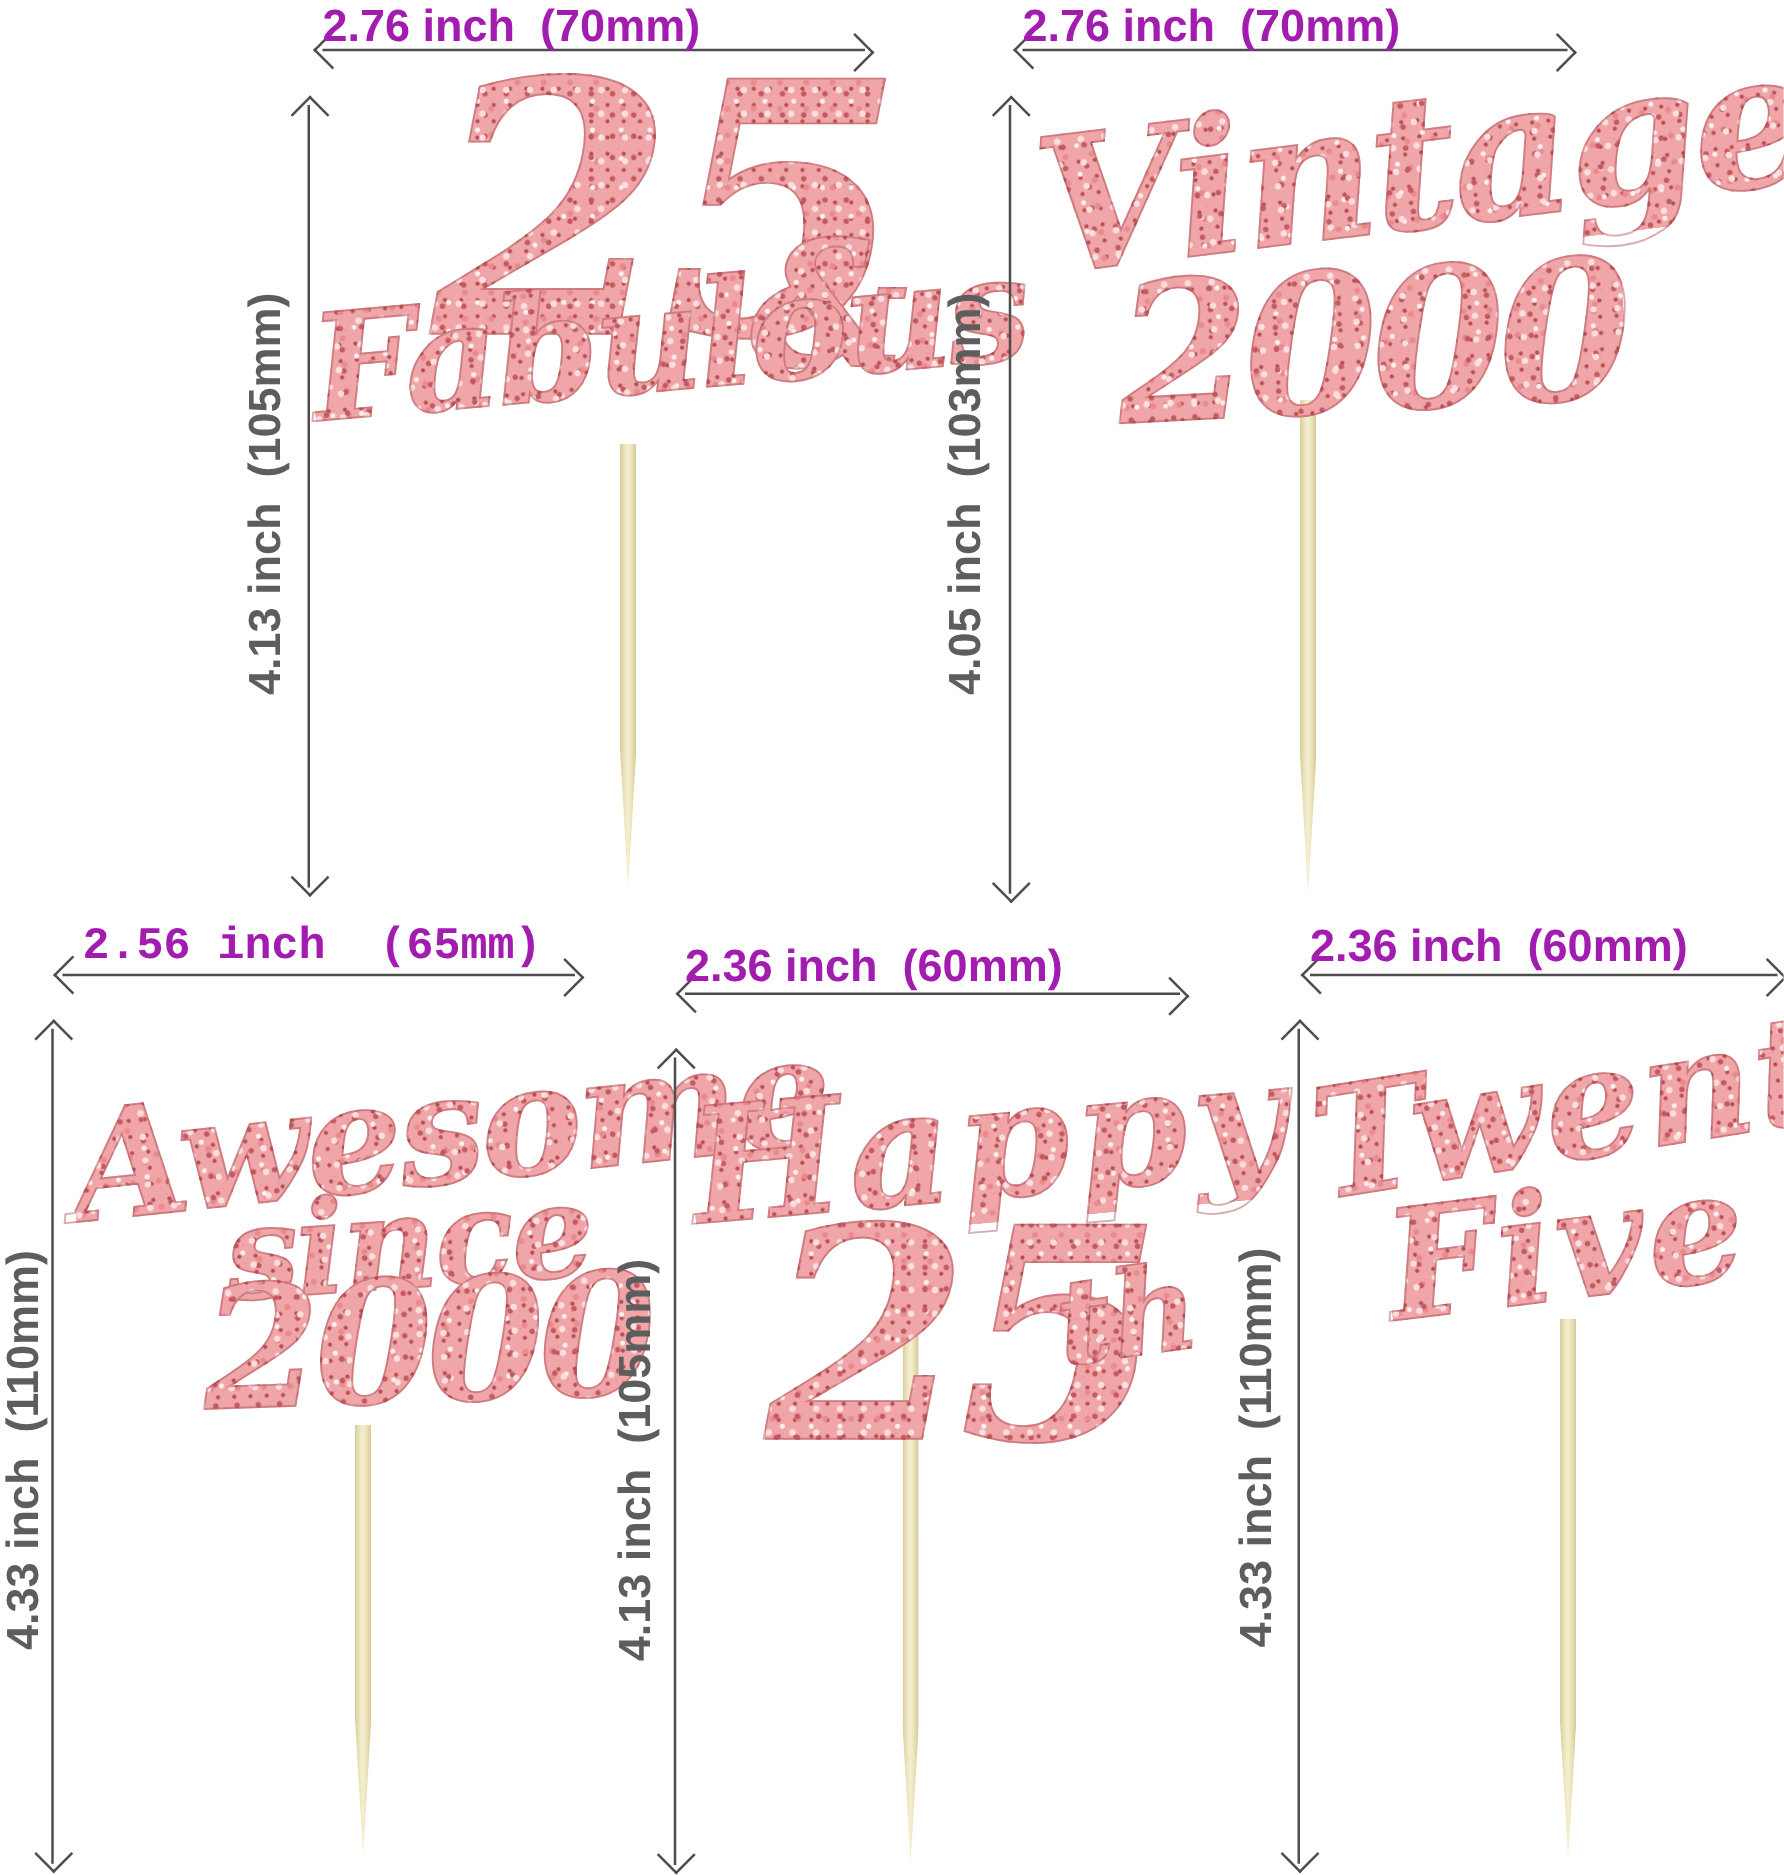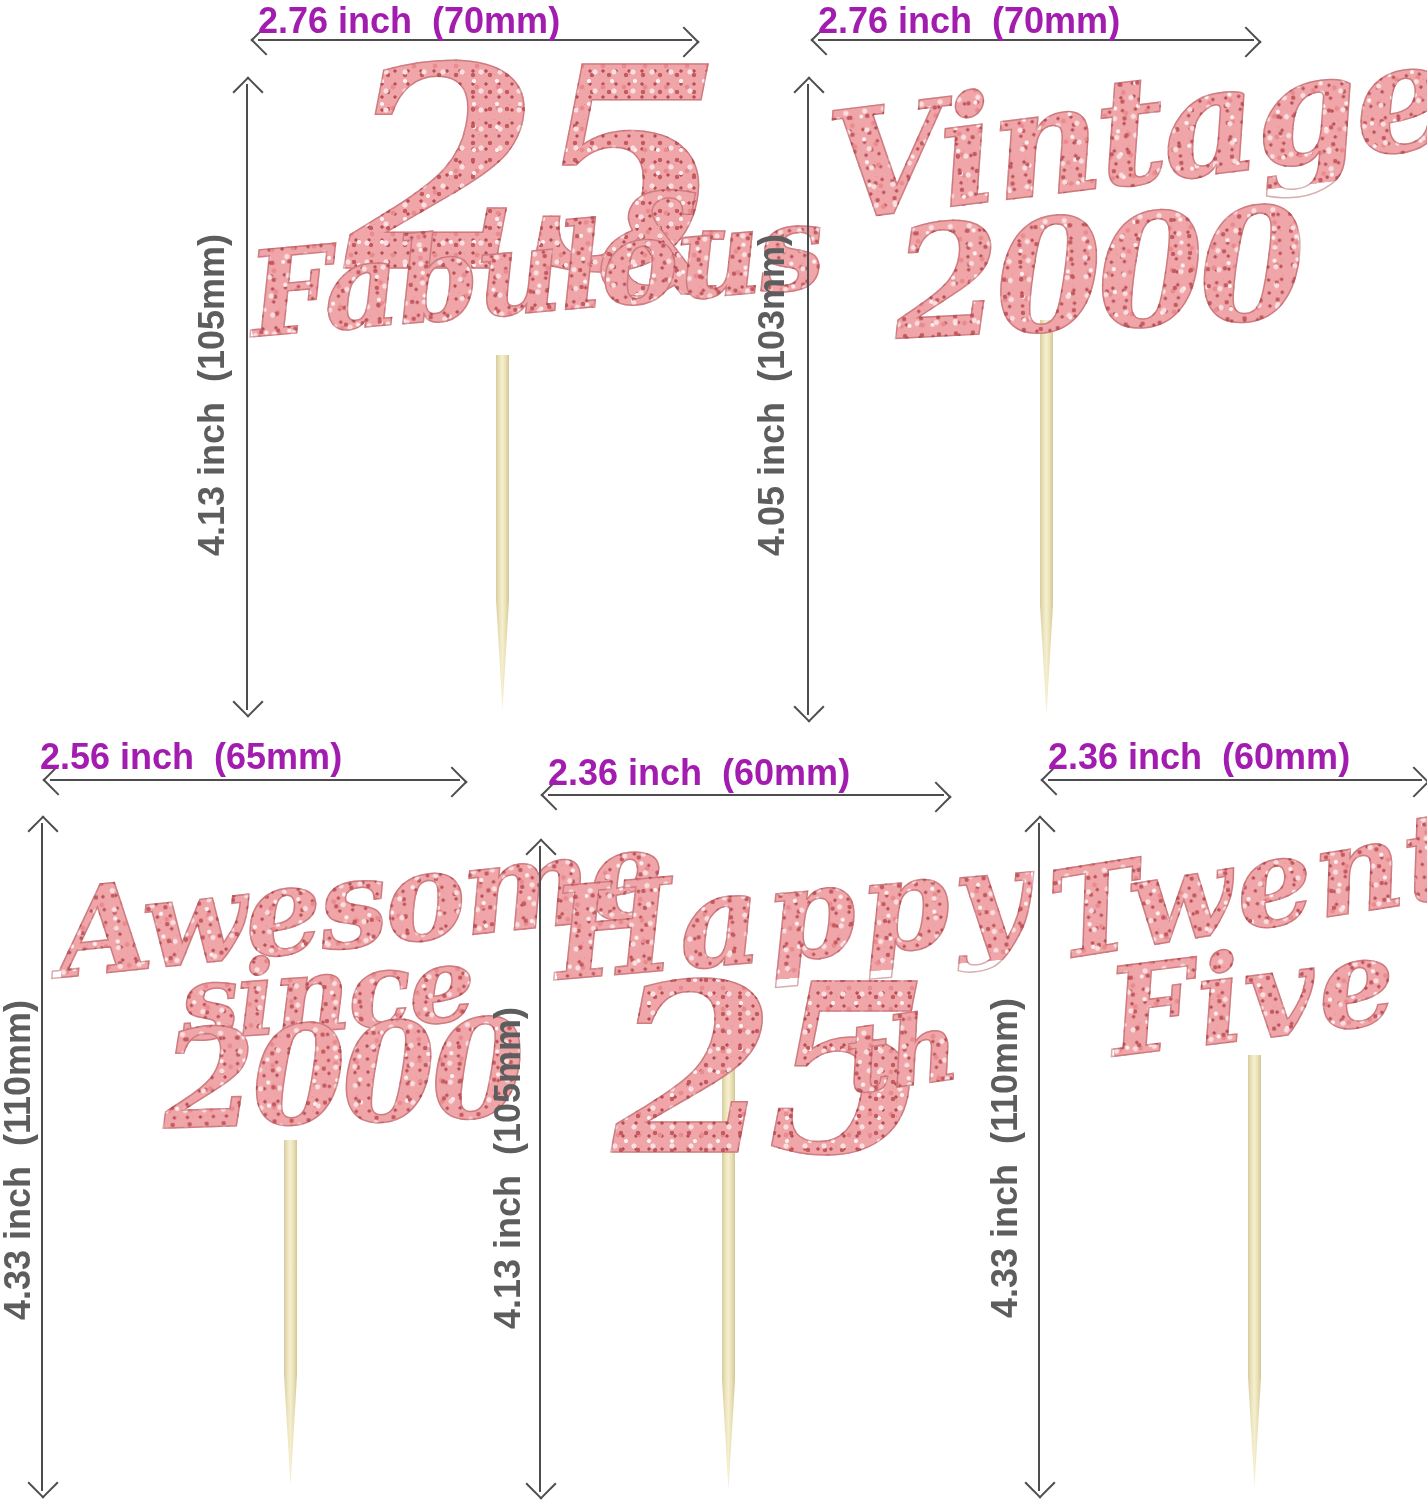--- a/index.html
+++ b/index.html
@@ -86,21 +86,21 @@
     <div class="hlabel" style="left:818px; top:0px; width:436px;">2.76 inch  (70mm)</div>
     <div class="harrow" style="left:818px; top:39px; width:436px;"></div>
     <div class="vlabel" style="left:772px; top:395px;">4.05 inch  (103mm)</div>
     <div class="varrow" style="left:807px; top:84px; height:631px;"></div>
     <div class="pick" style="left:1040px; top:320px; height:395px;"></div>
     <div class="glit" style="left:828px; top:55px; font-size:150px; letter-spacing:-4px; transform:rotate(-7deg);">Vintage</div>
     <div class="glit" style="left:893px; top:196px; font-size:155px; letter-spacing:-6px; transform:rotate(-3deg);">2000</div>
   </div>
 
   <div>
-    <div class="hlabel" style="left:40px; top:736px; width:410px;">2.56 inch  (65mm)</div>
+    <div class="hlabel" style="left:66px; top:736px; width:410px;font-family:Liberation Mono, monospace;">2.56 inch  (65mm)</div>
     <div class="harrow" style="left:50px; top:779px; width:410px;"></div>
     <div class="vlabel" style="left:18px; top:1160px;">4.33 inch  (110mm)</div>
     <div class="varrow" style="left:41px; top:823px; height:668px;"></div>
     <div class="pick" style="left:284px; top:1140px; height:345px;"></div>
     <div class="glit" style="left:55px; top:842px; font-size:122px; letter-spacing:-3px; transform:rotate(-6deg);">Awesome</div>
     <div class="glit" style="left:180px; top:942px; font-size:104px; letter-spacing:-2px; transform:rotate(-4deg);">since</div>
     <div class="glit" style="left:162px; top:1006px; font-size:136px; letter-spacing:-5px; transform:rotate(-2deg);">2000</div>
   </div>
 
   <div>

